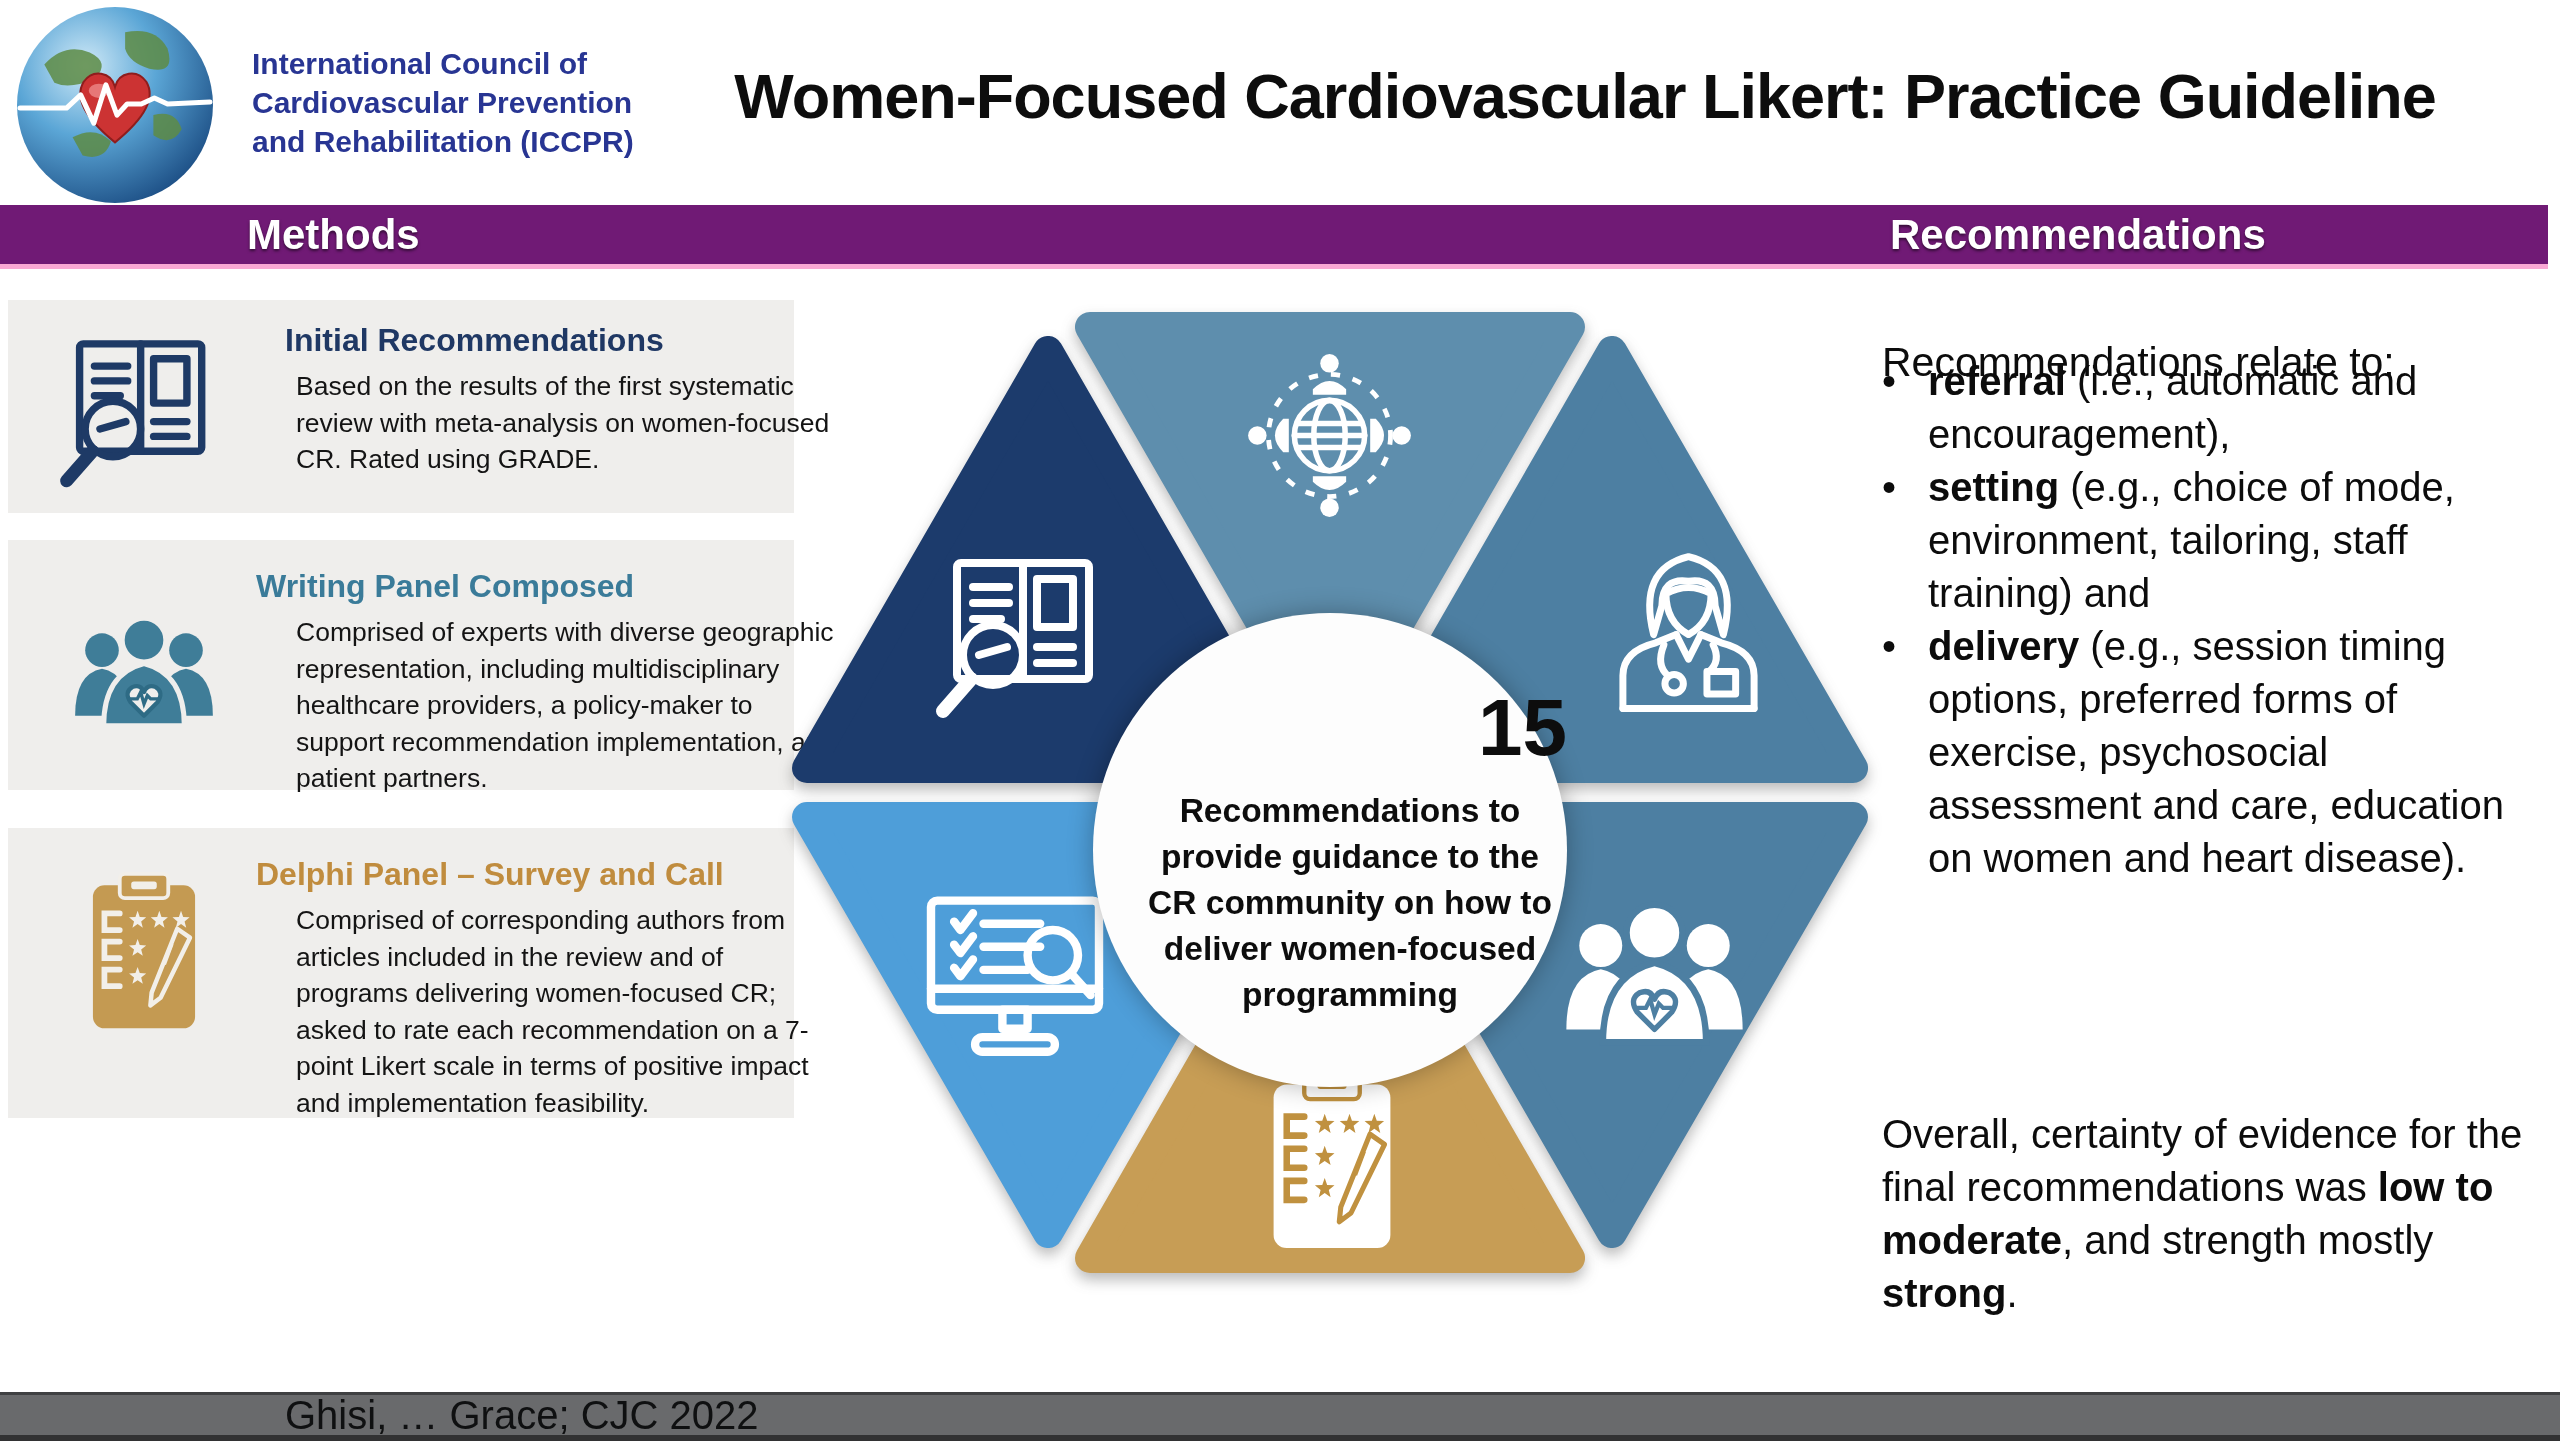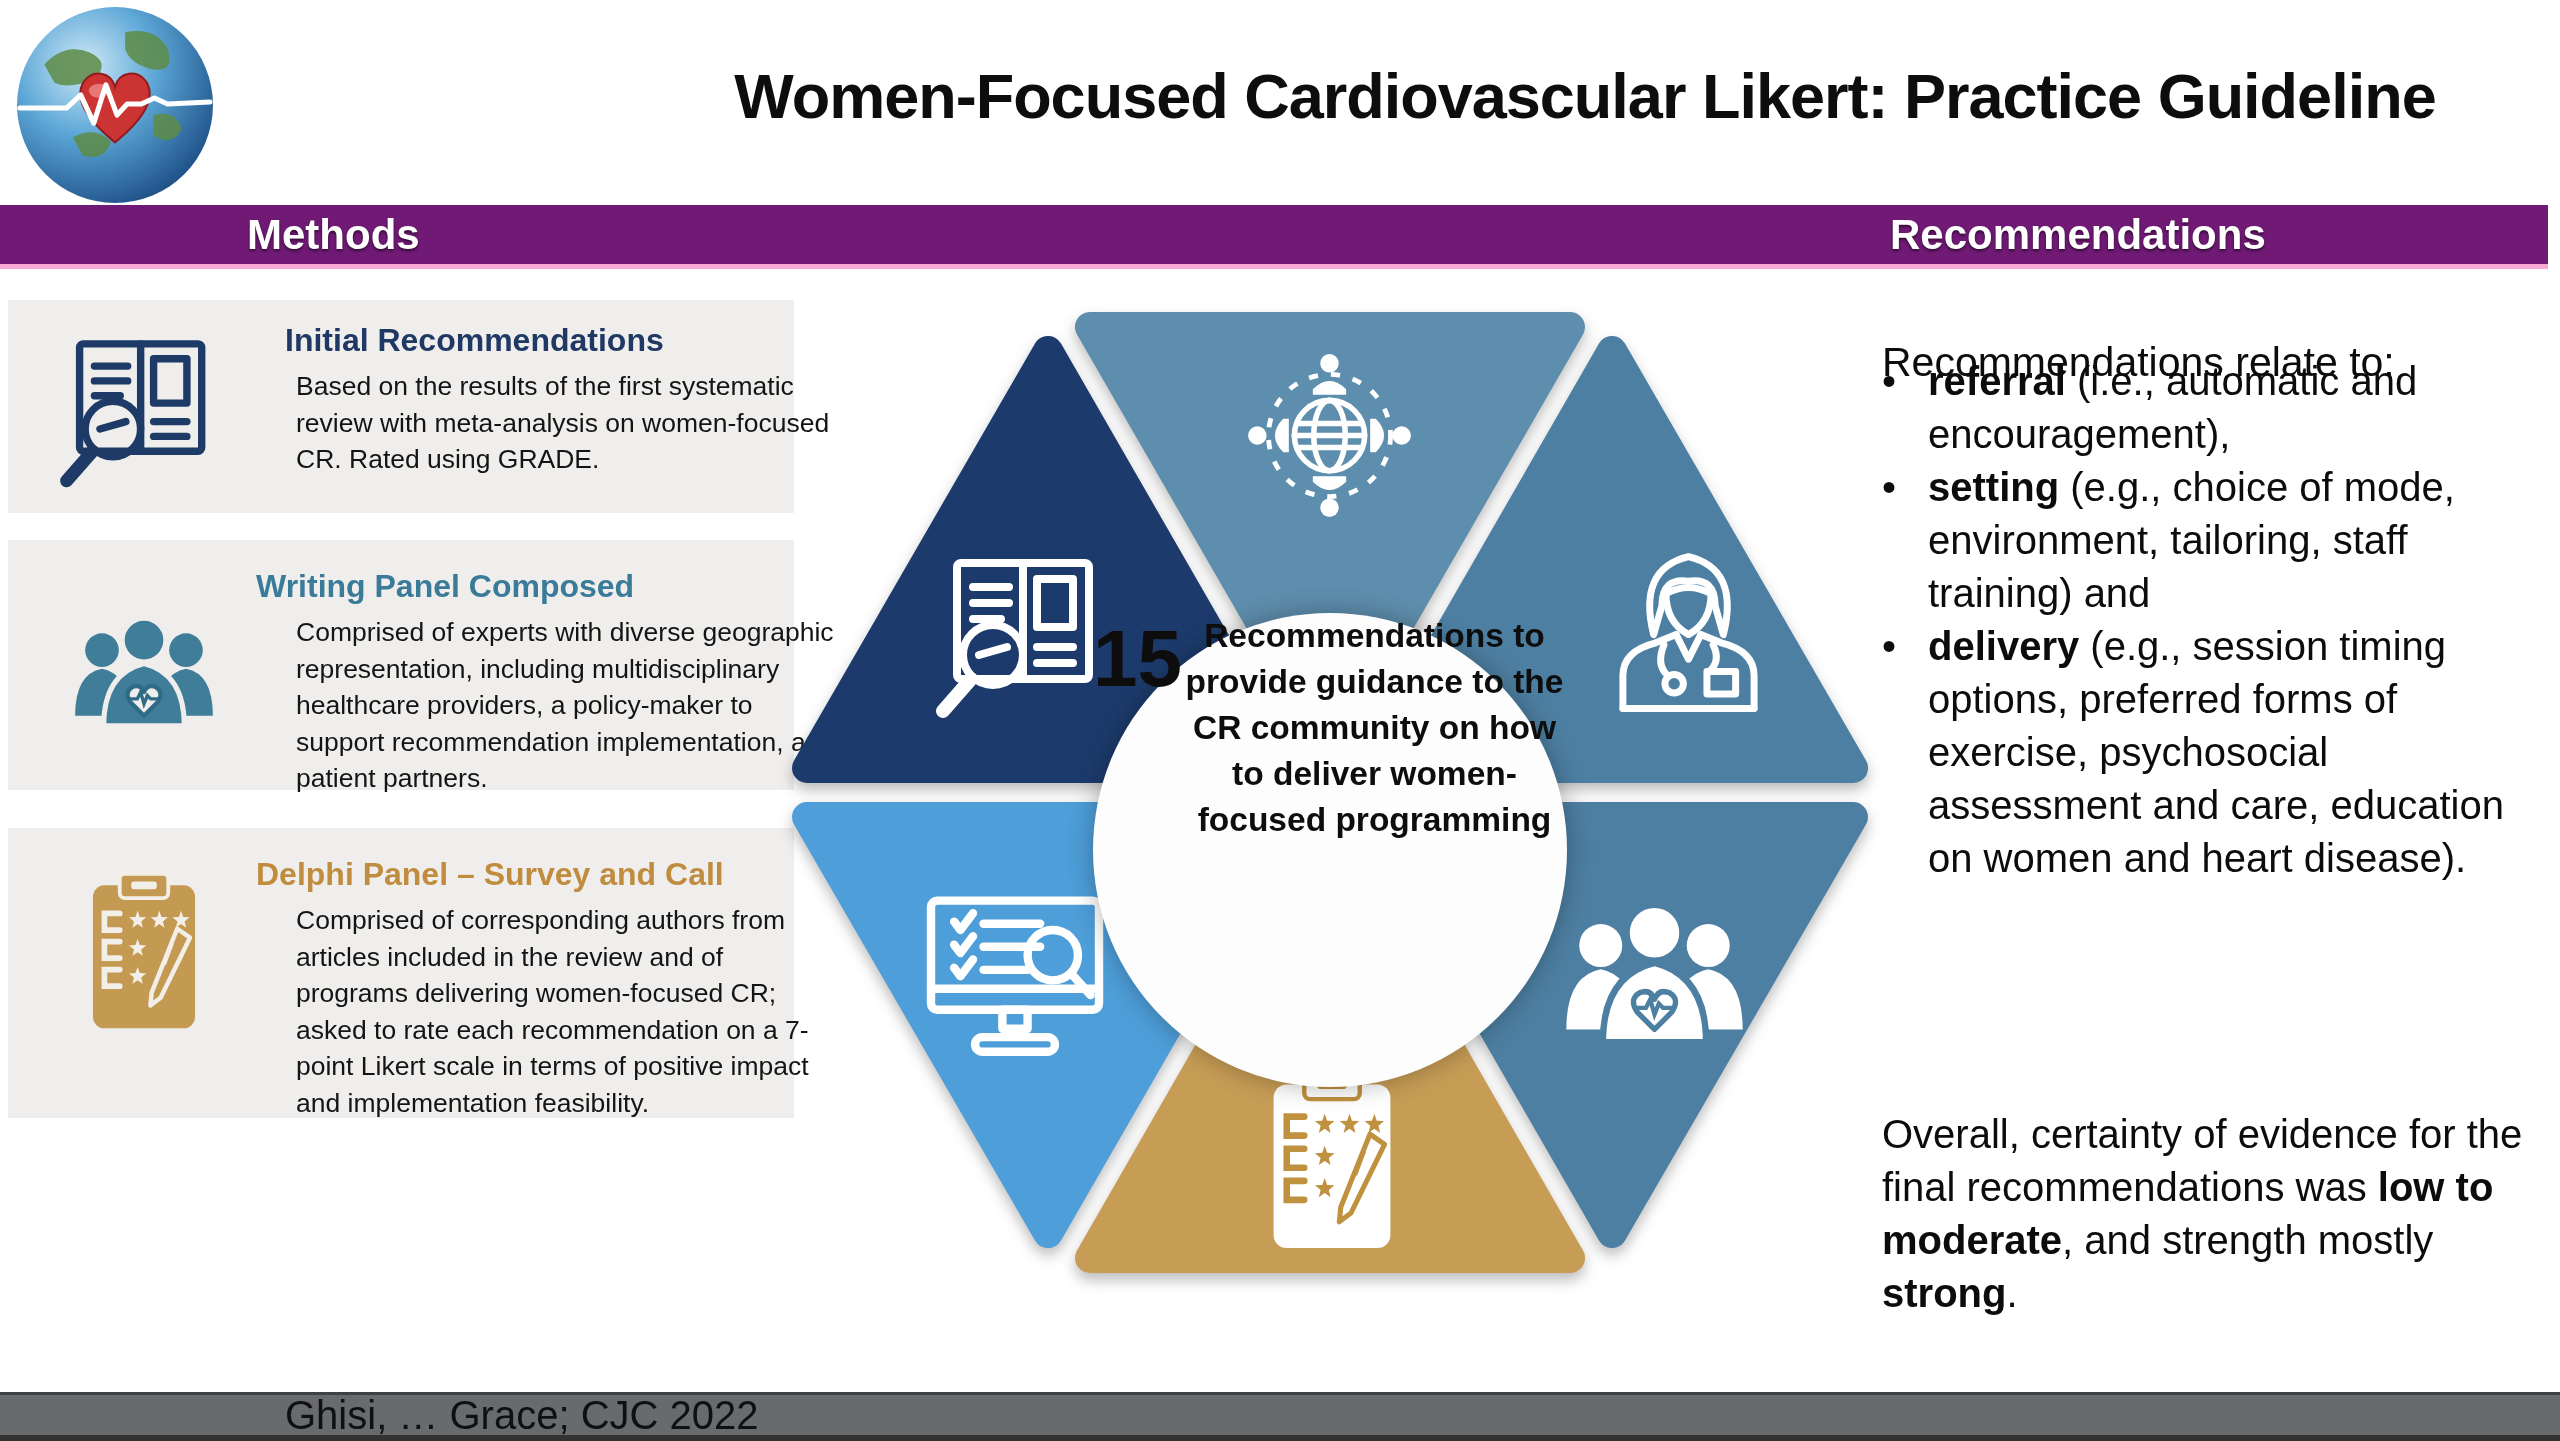--- a/index.html
+++ b/index.html
@@ -36,21 +36,21 @@
   .c4 .mtitle{top:44px;color:#2e9ad5;}
   .mbody{position:absolute;left:248px;width:545px;font-size:26.5px;line-height:36.5px;color:#141414;margin-left:40px;}
   .c1 .mbody{top:68px;} .c2 .mbody{top:74px;} .c3 .mbody{top:74px;} .c4 .mbody{top:92px;}
   .micon{position:absolute;}
 
   
   .hex-svg{position:absolute;left:0;top:0;z-index:2;pointer-events:none;}
   .hex-seg{stroke-width:30;stroke-linejoin:round;filter:drop-shadow(0 7px 7px rgba(60,60,60,.35));}
   .center-circle{position:absolute;left:1093px;top:613px;width:474px;height:474px;border-radius:50%;
                  background:#fdfdfd;z-index:3;box-shadow:0 0 26px rgba(0,0,0,.30);
-                 display:flex;flex-direction:row;align-items:flex-start;justify-content:center;text-align:center;}
+                 display:flex;flex-direction:column;align-items:flex-end;justify-content:center;text-align:center;}
   .center-count{font-size:80px;font-weight:700;color:#0d0d0d;margin-bottom:14px;}
   .center-caption{width:434px;font-size:33.5px;line-height:46px;font-weight:700;color:#0d0d0d;}
 
   
   .rec-intro{position:absolute;left:1882px;top:298px;width:665px;font-size:41px;color:#0c0c0c;}
   .rec-list{position:absolute;left:1882px;top:355px;width:668px;margin:0;padding:0;list-style:none;}
   .rec-list li{display:flex;font-size:40px;line-height:53px;color:#0c0c0c;}
   .rec-list .dot{width:46px;flex:none;}
   .rec-list p{margin:0;flex:1;}
   .grade-text{position:absolute;left:1882px;top:1068px;width:660px;
@@ -189,20 +189,25 @@
     <g fill="#5e8c46" opacity="0.85">
       <path d="M30 60 Q50 38 75 48 Q96 58 80 74 Q55 85 40 78 Z"></path>
       <path d="M110 28 Q140 22 152 44 Q160 70 134 64 Q114 58 110 44 Z"></path>
       <path d="M58 132 Q80 120 96 136 Q90 156 68 150 Z"></path>
       <path d="M138 110 Q160 104 166 124 Q156 142 138 130 Z"></path>
     </g>
     <path d="M100 137 C68 111 60 92 69 77 C78 64 96 67 100 82 C104 67 122 64 131 77 C140 92 132 111 100 137 Z" fill="#cc3333" stroke="#8f1d1d" stroke-width="2"></path>
     <ellipse cx="84" cy="86" rx="10" ry="7" fill="#e88" opacity=".8"></ellipse>
     <polyline points="6 103 52 103 66 90 79 118 91 80 102 110 112 99 126 99 139 93 152 99 194 97" fill="none" stroke="#ffffff" stroke-width="5" stroke-linecap="round" stroke-linejoin="round"></polyline>
   </svg>
+  <div class="org-name">
+    <div>International Council of</div>
+    <div>Cardiovascular Prevention</div>
+    <div>and Rehabilitation (ICCPR)</div>
+  </div>
   <div class="main-title">Women-Focused Cardiovascular Likert: Practice Guideline</div>
 
   <div class="bar bar-top">
     <span class="bar-label lbl-methods">Methods</span>
     <span class="bar-label lbl-recs">Recommendations</span>
   </div>
 
   <div class="mcard c1">
     <svg class="micon" style="left:42px;top:18px;color:#1e3a66" width="185" height="185" viewBox="0 0 100 100">
         <use href="#sym-book"></use>

